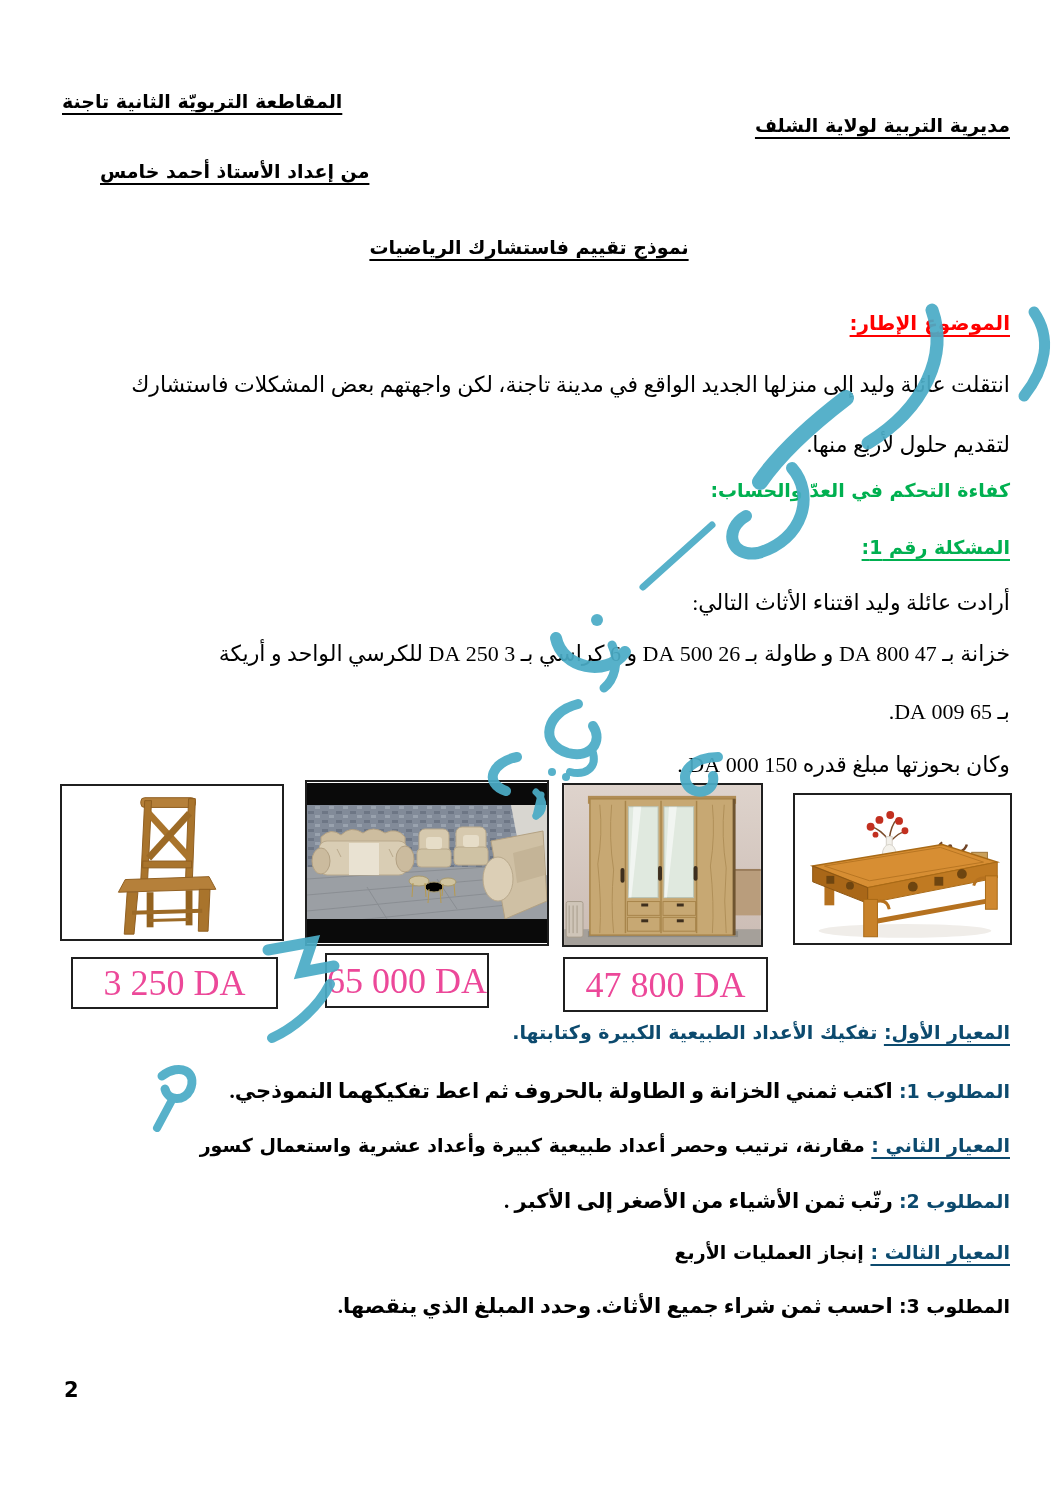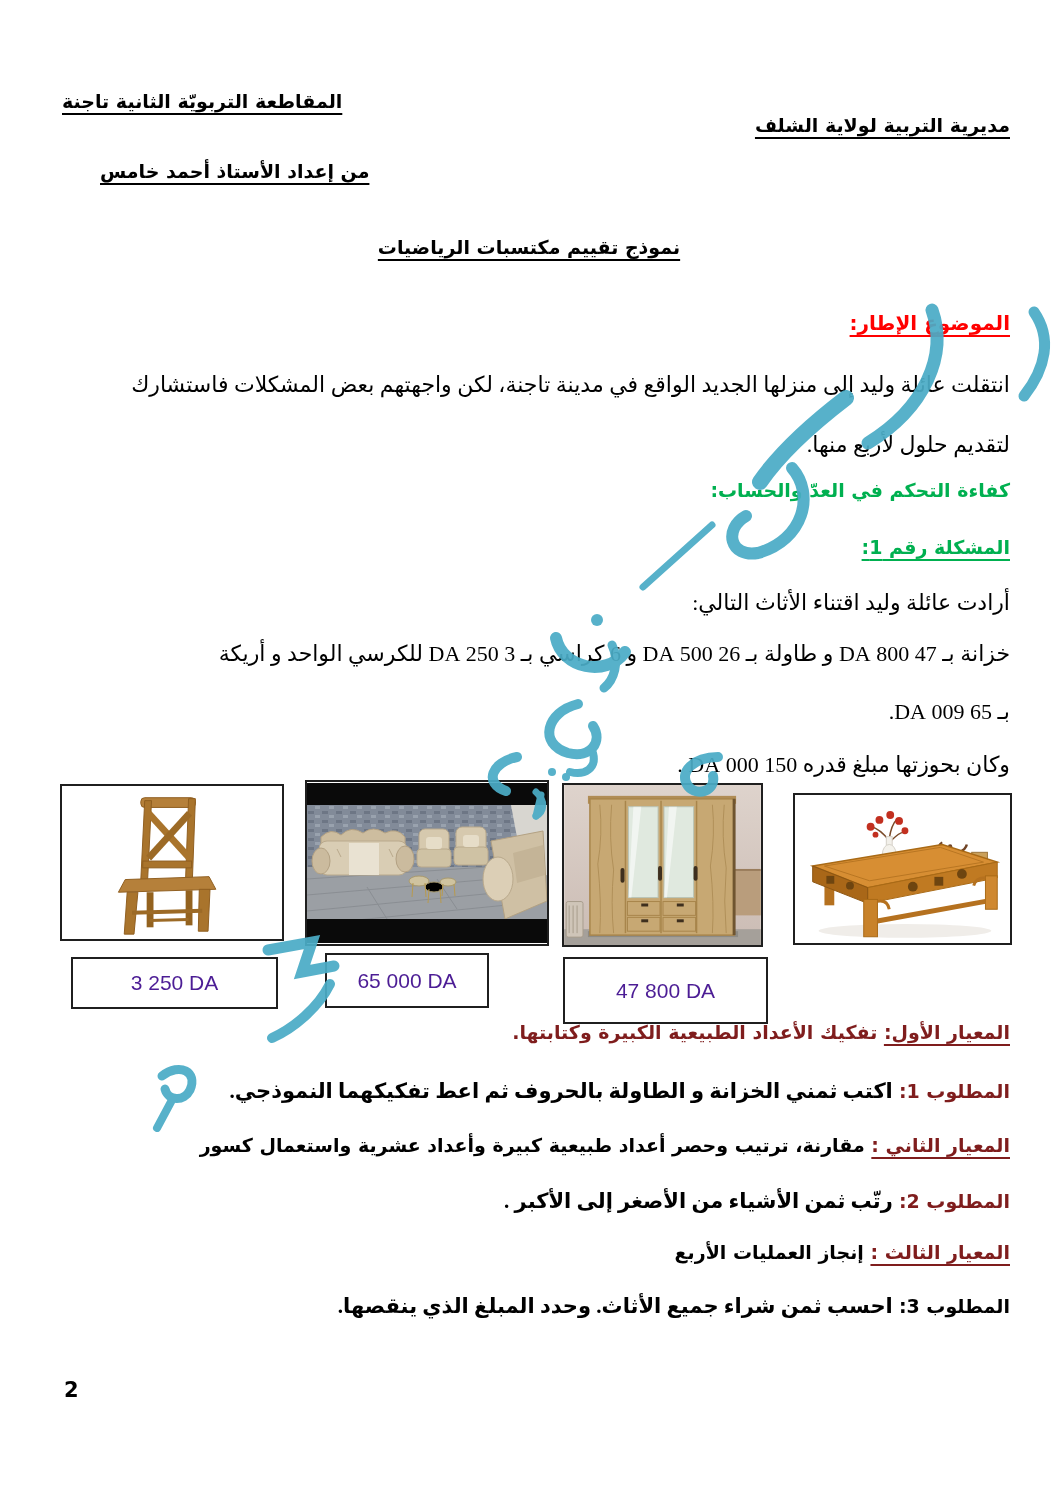--- a/index.html
+++ b/index.html
@@ -8,45 +8,45 @@
     background:#ffffff;overflow:hidden;
     font-family:"Liberation Serif","DejaVu Sans",serif;
     color:#000;
   }
   .line{position:absolute;direction:rtl;white-space:nowrap;z-index:10;}
   .body-ar{font-family:"Liberation Serif","DejaVu Sans",serif;font-size:22px;}
   .hdr{font-family:"DejaVu Sans",sans-serif;font-size:19px;font-weight:bold;}
   .u{text-decoration:underline;text-underline-offset:5px;text-decoration-thickness:2px;}
   .red{color:#ff0000;}
   .green{color:#00B050;}
-  .blue{color:#7f1d1d;}
+  .blue{color:#0c4a6e;}
   .b{font-weight:bold;}
   .crit{font-family:"DejaVu Sans",sans-serif;font-size:19px;}
   .req{font-family:"DejaVu Sans",sans-serif;font-size:19px;}
   .req .txt{font-weight:bold;font-family:"Liberation Serif","DejaVu Sans",serif;font-size:21px;}
   .title-c{left:0;right:0;text-align:center;}
   .frame{position:absolute;border:2px solid #1f1f1f;background:#fff;z-index:10;box-sizing:border-box;}
   .pricebox{
     position:absolute;border:2px solid #1f1f1f;background:#fff;z-index:10;box-sizing:border-box;
     display:flex;align-items:center;justify-content:center;
-    font-family:Liberation Sans, sans-serif;font-size:21px;color:#4c1d95;direction:ltr;
+    font-family:Liberation Serif, serif;font-size:36px;color:#ec4899;direction:ltr;
   }
   .frame svg{display:block;width:100%;height:100%;}
   .watermark{position:absolute;left:0;top:0;z-index:40;pointer-events:none;opacity:.93;}
   .pagenum{position:absolute;font-family:"DejaVu Sans",sans-serif;font-size:21px;font-weight:bold;z-index:10;}
 </style>
 </head>
 <body>
 
 <div class="page">
 
   <div class="line hdr u" style="top:90px;right:48px;margin-top:24px;">مديرية التربية لولاية الشلف</div>
   <div class="line hdr u" style="top:90px;left:62px;right:auto;">المقاطعة التربويّة الثانية تاجنة</div>
   <div class="line hdr u" style="top:160px;left:62px;right:auto;margin-left:38px;">من إعداد الأستاذ أحمد خامس</div>
-  <div class="line hdr u title-c" style="top:236px;">نموذج تقييم مكتسبات الرياضيات</div>
+  <div class="line hdr u title-c" style="top:236px;">نموذج تقييم فاستشارك الرياضيات</div>
 
   <div class="line crit red b u" style="top:311px;right:48px;font-size:20px;">الموضوع الإطار:</div>
   <div class="line body-ar" style="top:372px;right:48px;">انتقلت عائلة وليد إلى منزلها الجديد الواقع في مدينة تاجنة، لكن واجهتهم بعض المشكلات فاستشارك</div>
   <div class="line body-ar" style="top:432px;right:48px;">لتقديم حلول لأربع منها.</div>
 
   <div class="line crit green b" style="top:479px;right:48px;">كفاءة التحكم في العدّ والحساب:</div>
   <div class="line crit green b u" style="top:536px;right:48px;">المشكلة رقم 1:</div>
 
   <div class="line body-ar" style="top:590px;right:48px;">أرادت عائلة وليد اقتناء الأثاث التالي:</div>
   <div class="line body-ar" style="top:641px;right:48px;">خزانة بـ 47 800 DA و طاولة بـ 26 500 DA و 6 كراسي بـ 3 250 DA للكرسي الواحد و أريكة</div>
@@ -227,21 +227,21 @@
       <rect x="70" y="106" width="14" height="38" fill="#c8822a" stroke="#a96a16" stroke-width="1"></rect>
       <rect x="194" y="82" width="12" height="34" fill="#cf8830" stroke="#a96a16" stroke-width="1"></rect>
       <path d="M84 108 q10 -2 12 8" stroke="#b5711f" stroke-width="3" fill="none"></path>
       <path d="M194 84 q-10 0 -12 8" stroke="#b5711f" stroke-width="3" fill="none"></path>
       <line x1="84" y1="128" x2="194" y2="108" stroke="#b5711f" stroke-width="5"></line>
     </svg>
   </div>
 
   <div class="pricebox" style="left:71px;top:957px;width:207px;height:52px;">3 250 DA</div>
   <div class="pricebox" style="left:325px;top:953px;width:164px;height:55px;">65 000 DA</div>
-  <div class="pricebox" style="left:563px;top:957px;width:205px;height:67px;">47 800 DA</div>
+  <div class="pricebox" style="left:563px;top:957px;width:205px;height:55px;">47 800 DA</div>
 
   <div class="line crit b blue" style="top:1021px;right:48px;">
     <span class="u">المعيار الأول:</span>
     <span>تفكيك الأعداد الطبيعية الكبيرة وكتابتها.</span>
   </div>
   <div class="line req" style="top:1079px;right:48px;">
     <span class="b blue">المطلوب 1:</span>
     <span class="txt">اكتب ثمني الخزانة و الطاولة بالحروف ثم اعط تفكيكهما النموذجي.</span>
   </div>
   <div class="line crit b" style="top:1134px;right:48px;">

